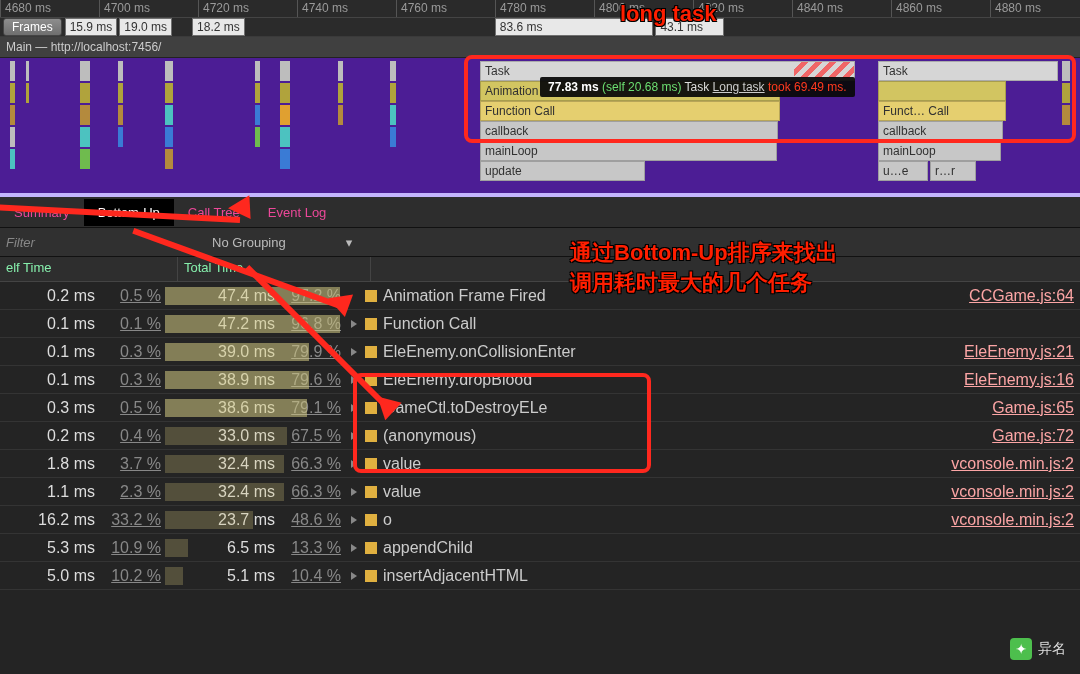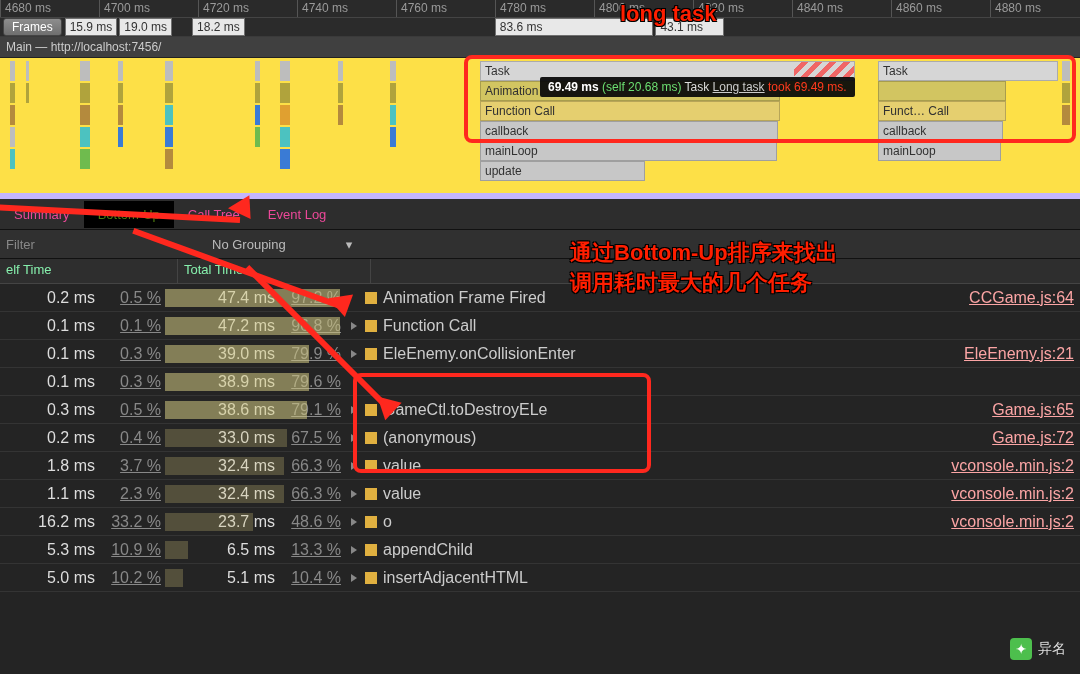--- a/index.html
+++ b/index.html
@@ -7,21 +7,21 @@
 
 .ruler{position:relative;height:17px;background:#2a2a2a;border-bottom:1px solid #444;display:flex;color:#9a9a9a;font-size:12px}
 .ruler .tick{flex:0 0 90px;border-left:1px solid #555;padding:1px 4px}
 
 .lane{display:flex;align-items:flex-start;height:18px;background:#2b2b2b;border-bottom:1px solid #3a3a3a;font-size:12px;color:#bbb}
 .lane-label{background:linear-gradient(#8d8d8d,#6f6f6f);color:#fff;border:1px solid #444;border-radius:3px;padding:1px 8px;margin:0 3px}
 .lane-box{border:1px solid #707070;background:#e8e8e8;color:#333;padding:1px 4px;margin-left:2px}
 
 .main-hdr{display:flex;align-items:center;height:20px;background:#404040;border-bottom:1px solid #222;color:#ccc;padding:0 6px;font-size:12px}
 
-.flame{position:relative;height:135px;background:#fde047;border-bottom:6px solid #c4b5fd}
+.flame{position:relative;height:135px;background:#4c1d95;border-bottom:4px solid #c4b5fd}
 .mini{position:absolute;top:3px;width:5px}
 .miniseg{height:20px;margin-bottom:2px}
 .c-grey{background:#bdbdbd}
 .c-blue{background:#3a7bd5}
 .c-teal{background:#4cc2c0}
 .c-olive{background:#b0a33c}
 .c-orange{background:#e0a030}
 .c-green{background:#6fbb4e}
 .c-brown{background:#b48a3d}
 
@@ -42,24 +42,24 @@
 
 .ann{position:absolute;border:4px solid #ff281e;border-radius:8px;pointer-events:none}
 
 .arrow{position:absolute;transform-origin:left center;height:0;border-top:6px solid #ff281e}
 .arrowhead{position:absolute;width:0;height:0;border:12px solid transparent;border-left:22px solid #ff281e}
 
 .big-cn{position:absolute;font-size:22px;font-weight:bold;color:#ff1e00;line-height:1.35;text-shadow:-1px -1px 0 #000,1px -1px 0 #000,-1px 1px 0 #000,1px 1px 0 #000}
 
 .tabs{display:flex;align-items:center;height:30px;background:#2d2d2d;border-bottom:1px solid #111}
 .tab{padding:6px 14px;color:#ec4899;font-size:13px;cursor:pointer}
-.tab.active{background:#000;color:#4d7c0f}
+.tab.active{background:#000;color:#ffffff}
 
 .filterrow{display:flex;align-items:center;height:28px;background:#303030;border-bottom:1px solid #111;font-size:13px}
-.filterbox{width:190px;padding:3px 6px;color:#888;}
+.filterbox{width:190px;padding:3px 6px;color:#888;font-style:italic}
 .groupsel{color:#bbb;padding:3px 10px;display:flex;align-items:center;gap:60px}
 
 .thead{display:flex;height:24px;background:#2e2e2e;border-bottom:1px solid #444;color:#86efac;font-size:13px}
 .thead>div{padding:3px 6px;border-right:1px solid #444}
 .col-self{flex:0 0 165px}
 .col-total{flex:0 0 180px}
 .col-act{flex:1}
 
 .datarows{}
 .row{display:flex;height:27px;align-items:center;border-bottom:1px solid #343434;font-size:16px}
@@ -173,30 +173,34 @@
       <div class="stackrow r-loop" style="width:287px">mainLoop</div>
       <div class="stackrow r-cb" style="width:155px">update</div>
     </div>
 
     <div class="stackcol" style="left:878px;width:180px">
       <div class="stackrow r-task">Task</div>
       <div class="stackrow r-anim" style="width:118px"></div>
       <div class="stackrow r-func" style="width:118px">Funct… Call</div>
       <div class="stackrow r-cb" style="width:115px">callback</div>
       <div class="stackrow r-loop" style="width:113px">mainLoop</div>
+      <div style="display:flex;gap:2px">
+          <div class="stackrow r-cb" style="width:40px">u…e</div>
+          <div class="stackrow r-cb" style="width:36px">r…r</div>
+        </div>
     </div>
 
     <div class="mini" style="left:1062px;width:8px">
         <div class="miniseg c-grey"></div>
         <div class="miniseg c-olive"></div>
         <div class="miniseg c-brown"></div>
       </div>
 
     <div class="tooltip">
-      <span class="ms2">69.49 ms</span>
+      <span class="ms2">77.83 ms</span>
       <span>(self 20.68 ms)</span>
       <span class="lbl">Task</span>
       <span class="lnk">Long task</span>
       <span class="red">took 69.49 ms.</span>
     </div>
   </div>
 
   <div class="tabs">
     <div class="tab">Summary</div>
     <div class="tab active">Bottom-Up</div>
@@ -271,20 +275,26 @@
       <div class="row">
         <div class="cell-self">
           <div class="numL">0.1 ms</div>
           <div class="numR">0.3 %</div>
         </div>
         <div class="cell-total">
           <div class="barbg sel" style="width:80%"></div>
           <div class="numL">38.9 ms</div>
           <div class="numR">79.6 %</div>
         </div>
+        <div class="cell-act">
+          <span class="tri"></span>
+          <span class="sq"></span>
+          <span>EleEnemy.dropBlood</span>
+          <span class="srclink">EleEnemy.js:16</span>
+        </div>
       </div>
       <div class="row">
         <div class="cell-self">
           <div class="numL">0.3 ms</div>
           <div class="numR">0.5 %</div>
         </div>
         <div class="cell-total">
           <div class="barbg sel" style="width:79%"></div>
           <div class="numL">38.6 ms</div>
           <div class="numR">79.1 %</div>

